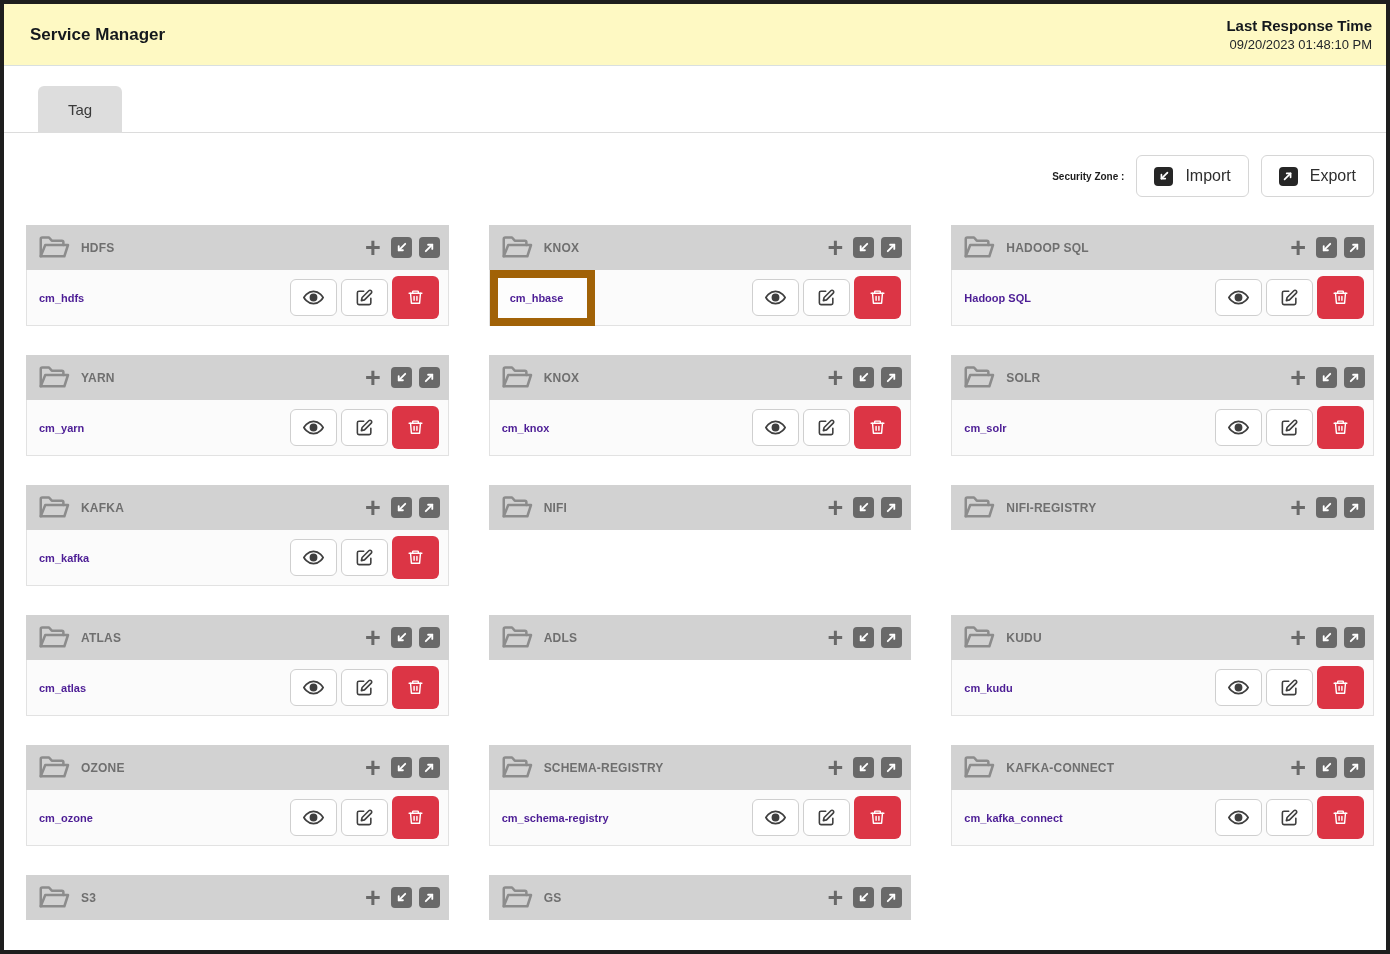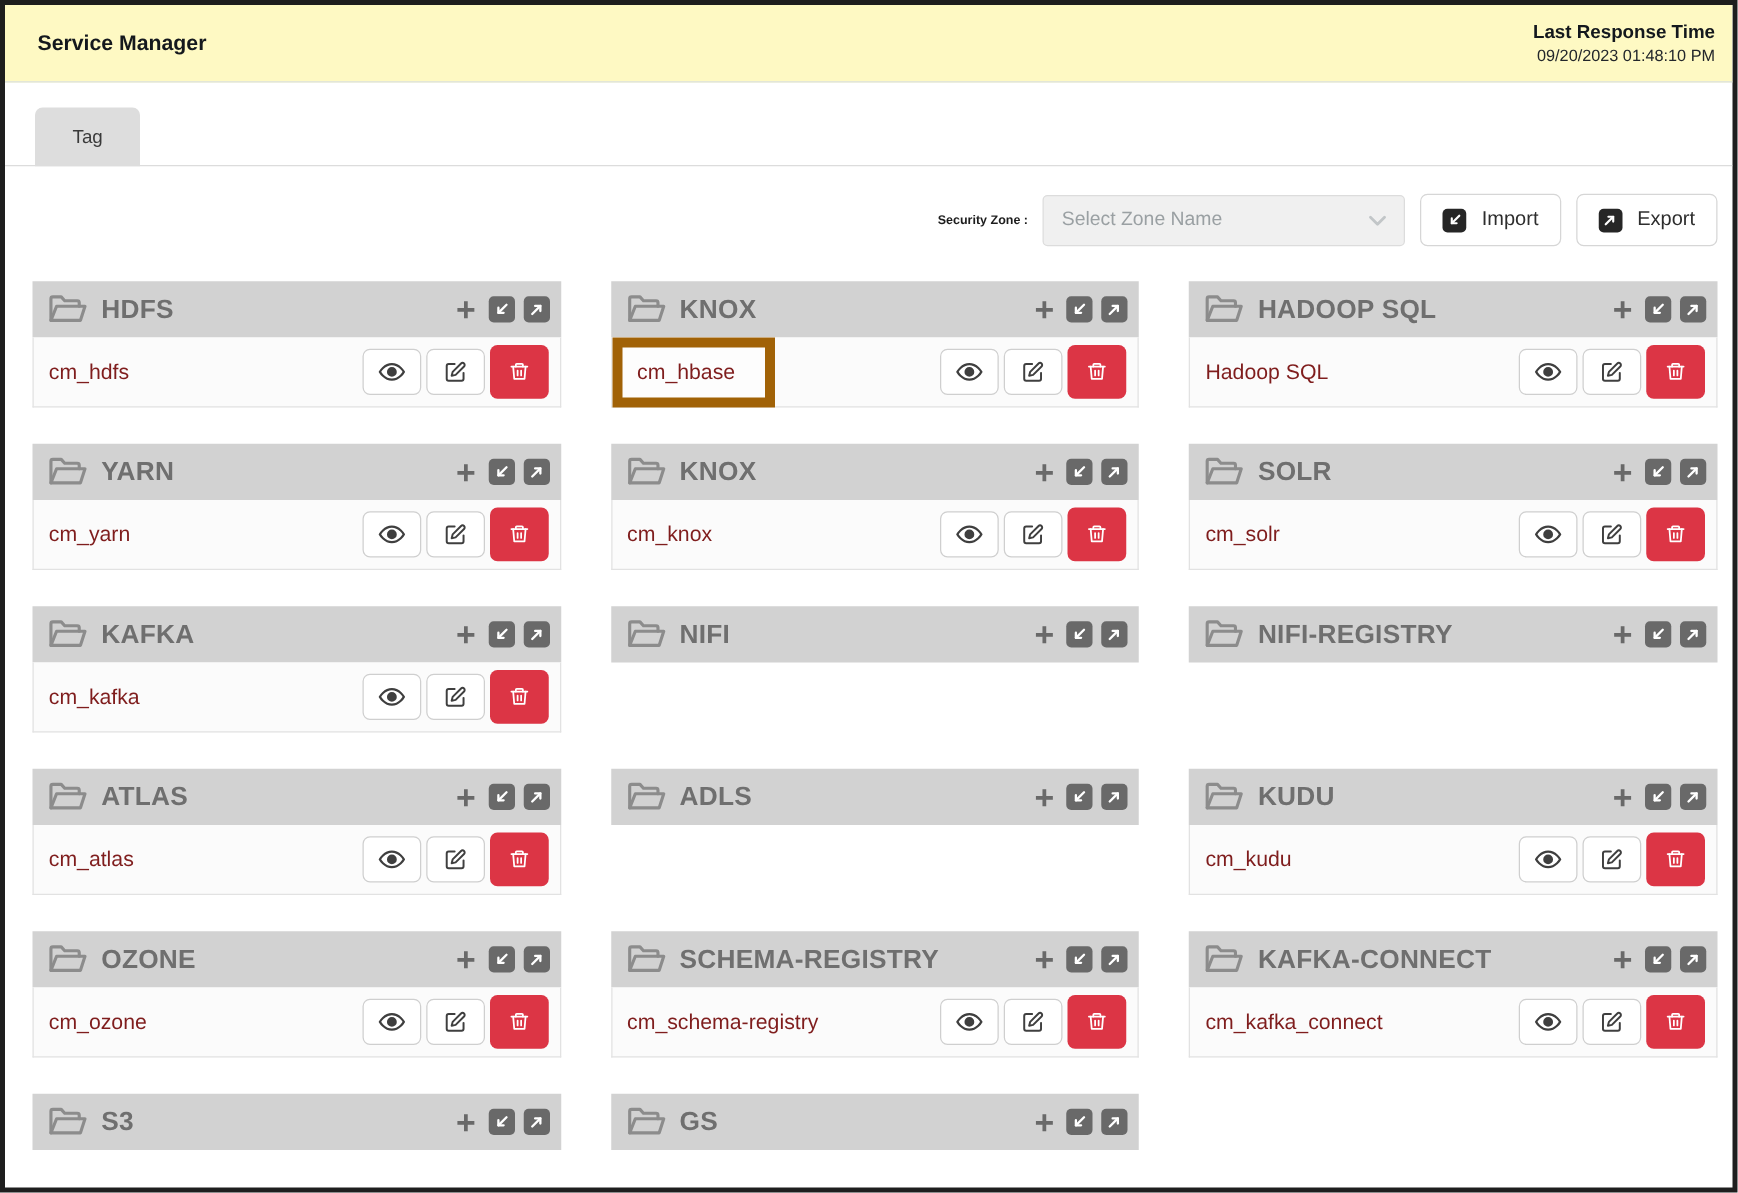--- a/index.html
+++ b/index.html
@@ -30,21 +30,21 @@
   }
   .tab {
     margin-bottom: -1px; height: 47px;
     display: flex; align-items: center;
     padding: 0 30px;
     border-radius: 6px 6px 0 0;
     font-size: 15px; color: #3a3a3a; cursor: pointer;
     background: transparent;
   }
   .tab.active { background: #fff; border: 1px solid #c9c9c9; border-bottom: 1px solid #fff; }
-  .tab.inactive { background: #ddd; margin-left: 14px; }
+  .tab.inactive { background: #ddd; margin-left: 24px; }
   
   .toolbar {
     display: flex; justify-content: flex-end; align-items: center;
     gap: 12px;
     margin: 22px 12px 0 0;
   }
   .sz-label { font-weight: bold; font-size: 10px; color: #1d1d1d; }
   .zone-select {
     width: 290px; height: 41px;
     background: #f0f0f0; border: 1px solid #dcdcdc; border-radius: 4px;
@@ -71,40 +71,40 @@
     align-items: start;
     margin: 28px 12px 0 22px;
   }
   .card-header {
     background: #d2d2d2;
     height: 45px;
     display: flex; align-items: center;
     padding: 0 9px 0 12px;
   }
   .folder { display: flex; }
-  .card-title { font-weight: bold; font-size: 21px; color: #6f6f6f; margin-left: 10px; letter-spacing: .2px; white-space: nowrap; }
+  .card-title { font-weight: bold; font-size: 12px; color: #6f6f6f; margin-left: 10px; letter-spacing: .2px; white-space: nowrap; }
   .hdr-actions { margin-left: auto; display: flex; align-items: center; gap: 7px; }
   .plus-btn {
     background: none; border: none; cursor: pointer;
     font-size: 27px; font-weight: bold; color: #696969; line-height: 20px;
     padding: 0; margin-right: 3px; font-family: inherit;
   }
   .sq-btn {
     width: 21px; height: 21px; background: #696969; border: none; border-radius: 4px;
     display: flex; align-items: center; justify-content: center; cursor: pointer; padding: 0;
   }
   .sq-btn span, .io-ico, .icon-btn span { display: flex; }
   .card-row {
     background: #fbfbfb;
     border: 1px solid #e2e2e2; border-top: none;
     height: 56px;
     display: flex; align-items: center;
     padding: 0 9px 0 12px;
   }
-  .svc-link { color: #7f1d1d; font-size: 17px; text-decoration: none; white-space: nowrap; }
+  .svc-link { color: #4c1d95; font-size: 11px; text-decoration: none; white-space: nowrap; font-weight: bold; }
   .hl {
     display: flex; align-items: center;
     height: 56px; margin-left: -12px;
     border: 8px solid #a16207;
     background: #fdfdfd;
     padding: 0 24px 0 12px;
     position: relative; z-index: 1;
   }
   .row-actions { margin-left: auto; display: flex; align-items: center; gap: 4px; }
   .icon-btn {
@@ -128,28 +128,20 @@
     <div class="resp-time">09/20/2023 01:48:10 PM</div>
   </div>
 </div>
 
 <div class="tabs">
   <div class="tab inactive">Tag</div>
 </div>
 
 <div class="toolbar">
   <span class="sz-label">Security Zone :</span>
-  <div class="zone-select">
-    <span class="ph">Select Zone Name</span>
-    <span style="display:flex">
-      <svg viewBox="0 0 16 16" width="18" height="18" fill="none" stroke="#c2c6c8" stroke-width="2" stroke-linecap="round" stroke-linejoin="round">
-          <path d="M3 6l5 5 5-5"></path>
-        </svg>
-    </span>
-  </div>
   <button class="btn-io">
     <span class="io-ico">
       <svg viewBox="0 0 14 14" width="12" height="12" fill="none" stroke="#fff" stroke-width="2" stroke-linecap="round" stroke-linejoin="round">
           <path d="M11 3L4 10"></path>
           <path d="M4 5.5V10h4.5"></path>
         </svg>
     </span>
     <span>Import</span>
   </button>
   <button class="btn-io">

